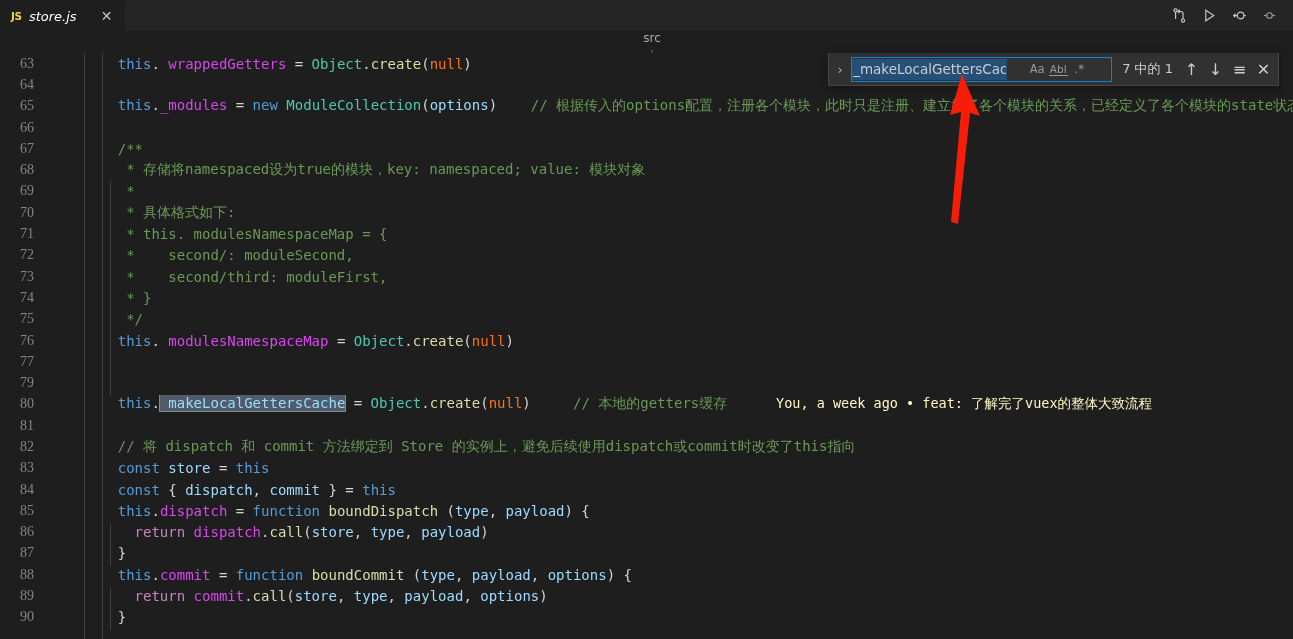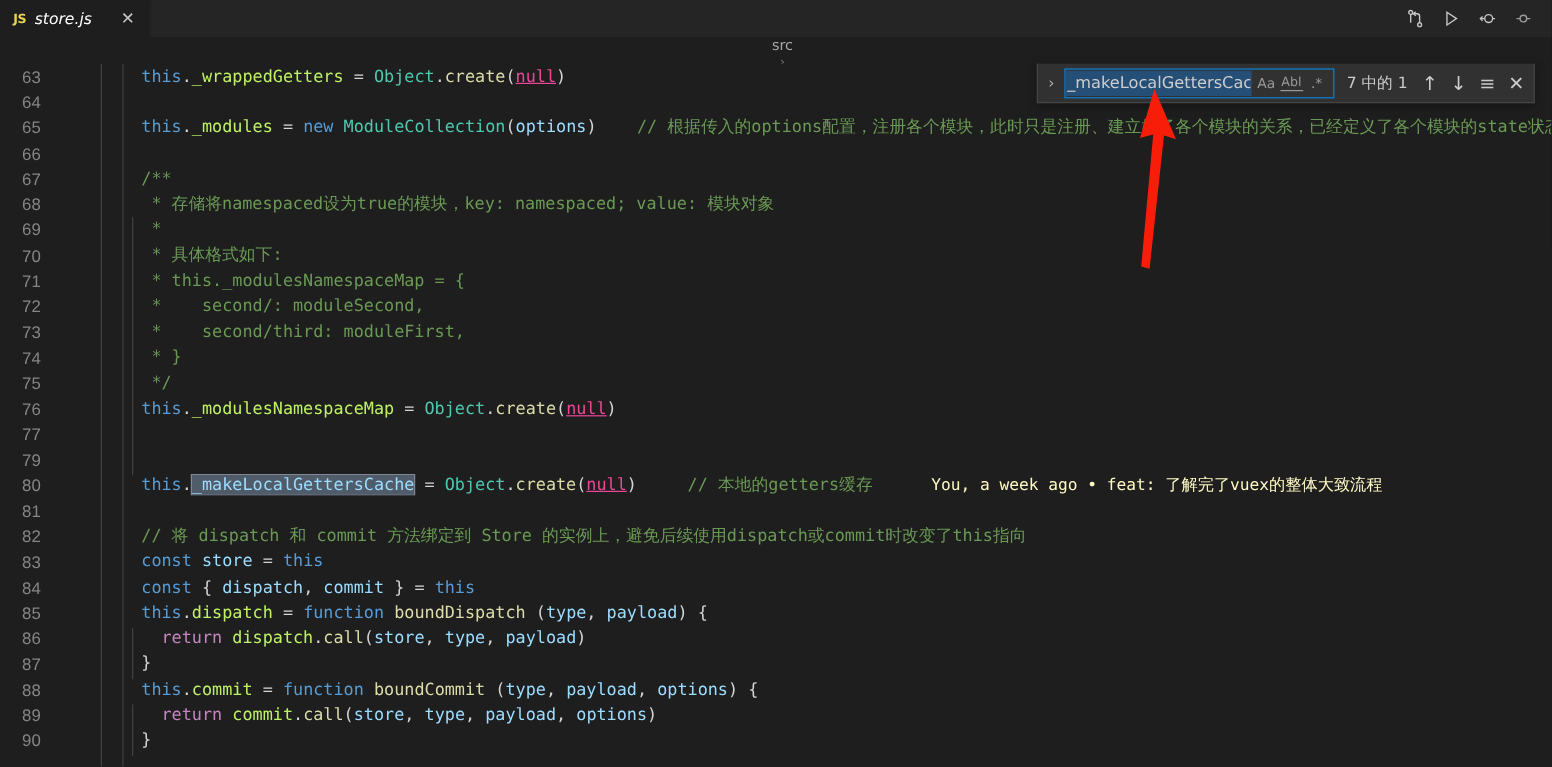--- a/index.html
+++ b/index.html
@@ -89,41 +89,41 @@
     font-family: "DejaVu Sans Mono", monospace;
     font-size: 14px;
     color: #d4d4d4;
   }
   .lineno {
     width: 47px;
     min-width: 47px;
     text-align: right;
     padding-right: 13px;
     color: #858585;
-    font-family: Liberation Sans, sans-serif;
+    font-family: Liberation Serif, serif;
     font-size: 14px;
     user-select: none;
   }
   .gut2 { width: 18px; min-width: 18px; }
   .gut3 { width: 19px; min-width: 19px; }
   .code { flex: 1; white-space: pre; overflow: hidden; }
 
   
   .guide {
     position: absolute;
     width: 1px;
     background: #404040;
   }
 
   
   .c-key     { color: #569cd6; }   
-  .c-prop    { color: #bef264; }   
+  .c-prop    { color: #d946ef; }   
   .c-cls     { color: #4ec9b0; }   
   .c-fn      { color: #dcdcaa; }   
-  .c-null    { color: #ec4899; text-decoration: underline; }
+  .c-null    { color: #f97316; }
   .c-punc    { color: #d4d4d4; }
   .c-cmt     { color: #6a9955; }
   .c-fnname  { color: #dcdcaa; }
   .c-purple  { color: #c586c0; }
   .c-var     { color: #9cdcfe; }
 
   .match-current {
     background: #515c6a;
     outline: 1px solid #7f8899;
   }
@@ -168,21 +168,21 @@
     color: #cccccc;
     background: #264f78;
     border: none; outline: none;
     height: 21px;
     line-height: 21px;
     padding: 0 1px;
     width: 155px;
     white-space: nowrap;
     overflow: hidden;
   }
-  .fw-opts { display: flex; align-items: center; gap: 1px; padding: 0 2px; }
+  .fw-opts { display: flex; align-items: center; gap: 1px; padding: 0 20px; }
   .fw-opt {
     width: 20px; height: 20px;
     display: flex; align-items: center; justify-content: center;
     color: #9a9a9a;
     font-family: "DejaVu Sans", sans-serif;
     font-size: 11.5px;
     border-radius: 3px;
   }
   .fw-opt.boxed span {
     border: 1px solid #9a9a9a;

